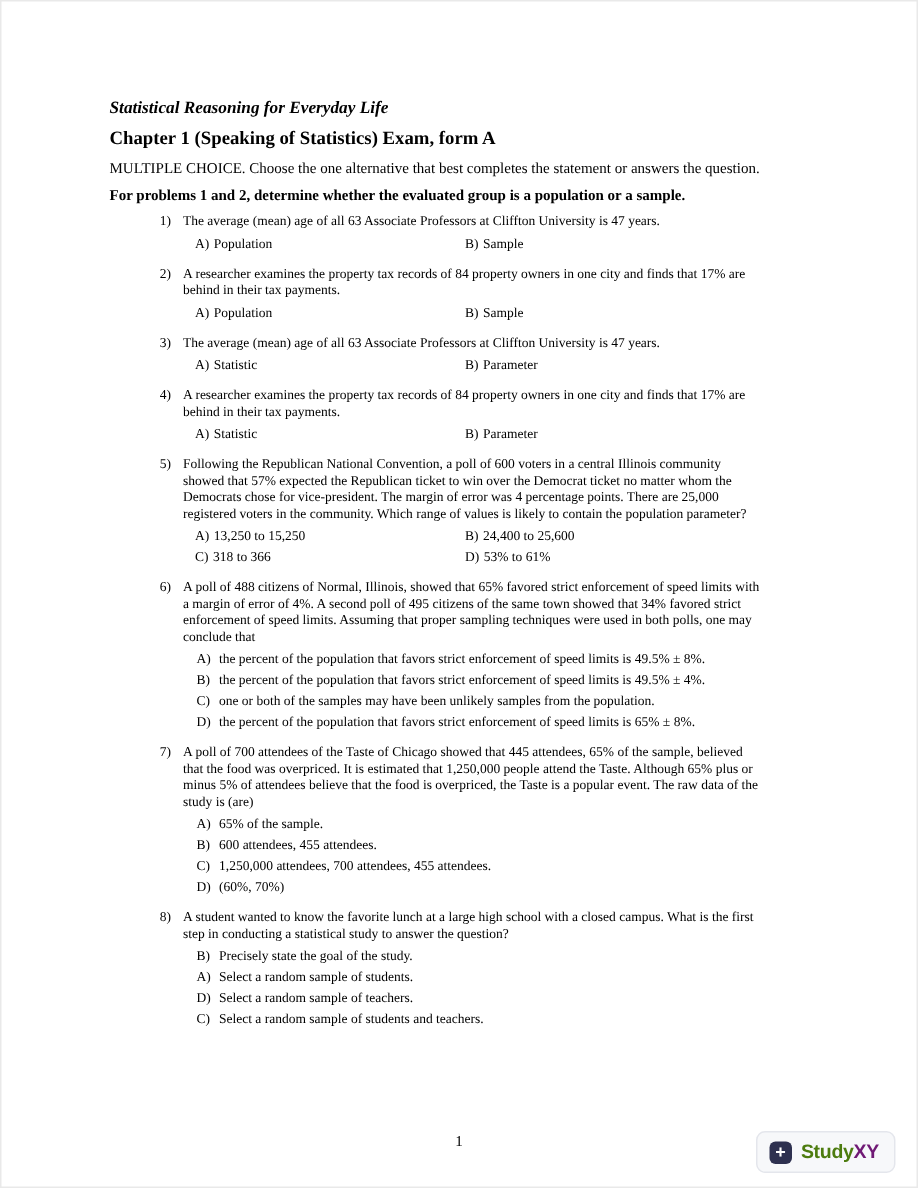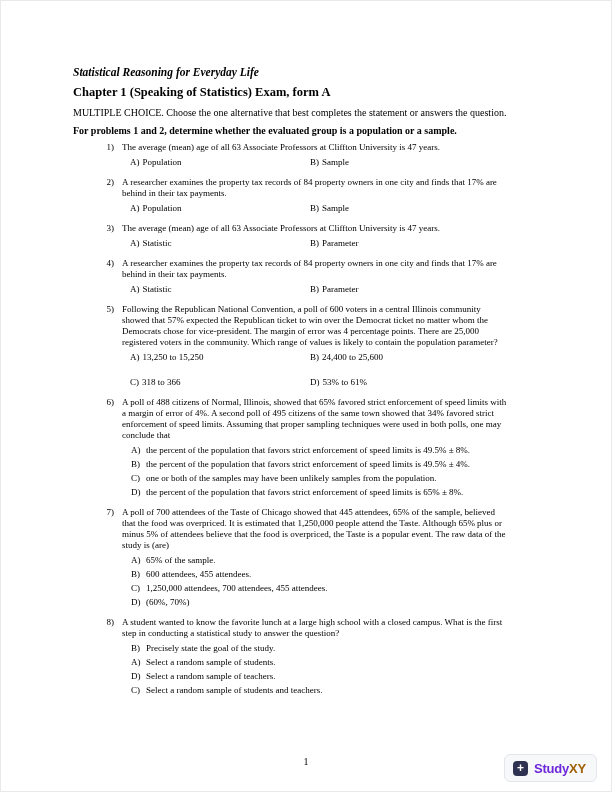--- a/index.html
+++ b/index.html
@@ -45,21 +45,21 @@
     margin-bottom: 9px;
     font-size: 9px;
     line-height: 11px;
   }
   .qnum { flex: none; width: 41px; text-align: right; }
   .qbody { flex: 1; margin-left: 8px; }
   .choices { margin-top: 4px; }
   .choices-grid {
     display: grid;
     grid-template-columns: 180px 1fr;
-    row-gap: 14px;
+    row-gap: 3px;
     margin-left: 8px;
   }
   .choices-grid .clabel { margin-right: 3px; }
   .choices-list .choice { margin-left: 9px; margin-top: 3px; }
   .choices-list .choice:first-child { margin-top: 0; }
   .choices-list .clabel { display: inline-block; min-width: 15px; }
   .page-number {
     position: absolute;
     left: 0; right: 0;
     bottom: 24px;
@@ -84,22 +84,22 @@
     background: #2e3150;
     border-radius: 4px;
     color: #ffffff;
     display: flex;
     align-items: center;
     justify-content: center;
     font-size: 12px;
     font-weight: bold;
     line-height: 1;
   }
-  .logo-text { font-weight: bold; font-size: 13px; color: #6d28d9; letter-spacing: -0.2px; }
-  .logo-text.xy { color: #a16207; }
+  .logo-text { font-weight: bold; font-size: 13px; color: #4d7c0f; letter-spacing: -0.2px; }
+  .logo-text.xy { color: #701a75; }
 </style>
 </head>
 <body>
 
 <div class="page">
 
   <h1 class="book-title">Statistical Reasoning for Everyday Life</h1>
   <h2 class="exam-title">Chapter 1 (Speaking of Statistics) Exam, form A</h2>
   <p class="instructions">MULTIPLE CHOICE. Choose the one alternative that best completes the statement or answers the question.</p>
 

